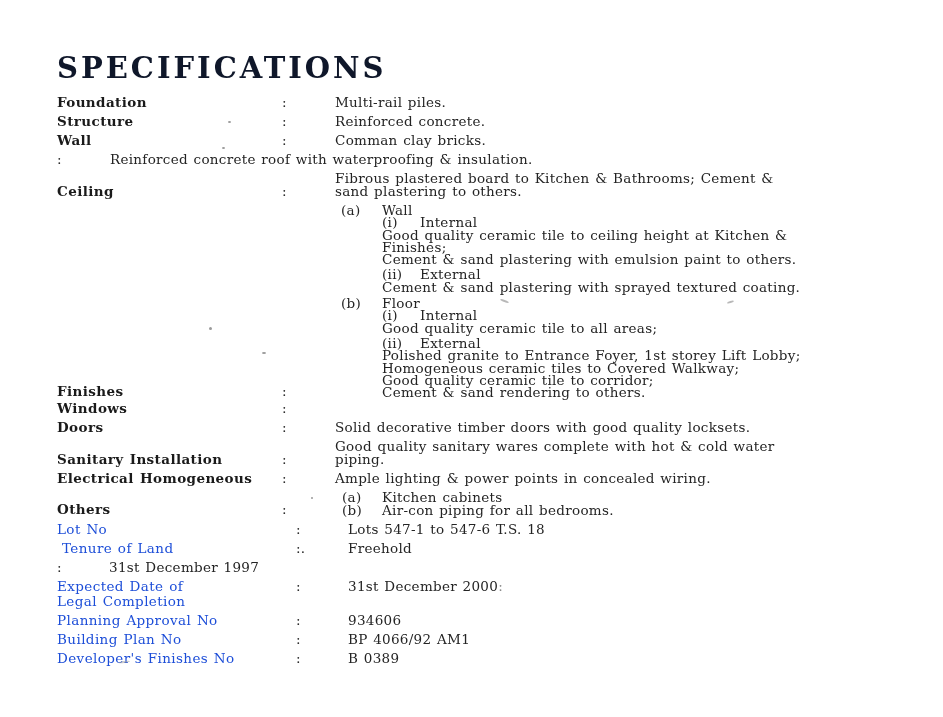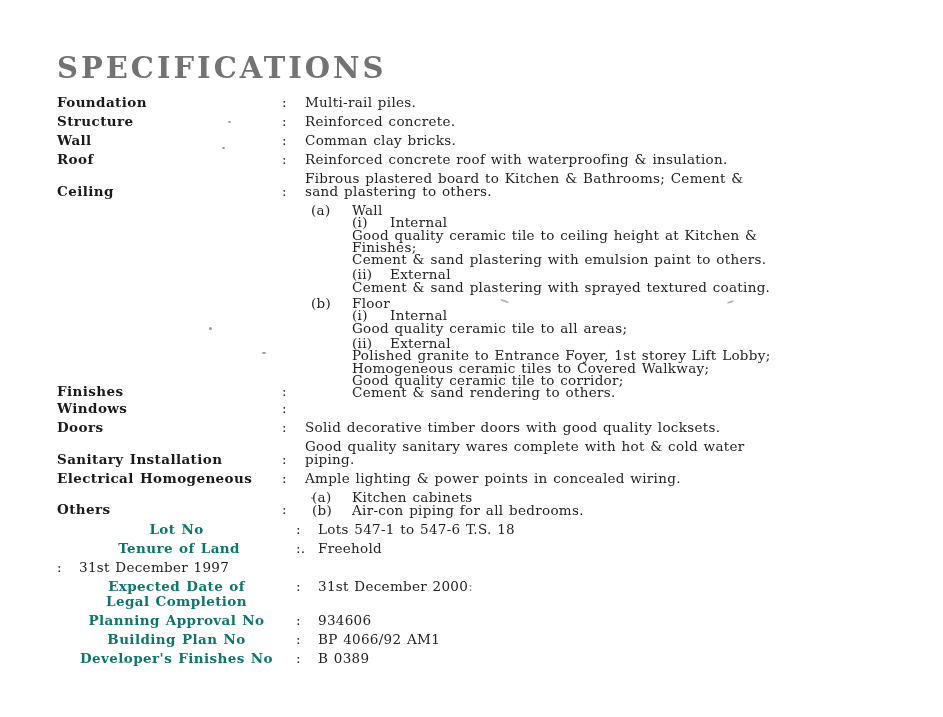--- a/index.html
+++ b/index.html
@@ -5,46 +5,46 @@
   html,body { margin:0; padding:0; background:#ffffff; }
   .page {
     position:relative; width:943px; height:717px; background:#ffffff;
     color:#1e1e1e; font-family:"DejaVu Serif", "Liberation Serif", serif;
     overflow:hidden;
   }
   .content { position:absolute; left:57px; top:55px; width:866px; }
 
   .title {
     font-size:29px; font-weight:bold; letter-spacing:3px;
-    line-height:27px; margin:0 0 14px 0; color:#737373;
+    line-height:27px; margin:0 0 14px 0; color:#0f172a;
   }
 
   
   .spec-row { display:flex; align-items:flex-end; font-size:13.5px; line-height:13px; margin-bottom:6px; letter-spacing:0.3px; word-spacing:1px; }
   .lab  { width:225px; min-width:225px; font-weight:bold; color:#1a1a1a; letter-spacing:0.4px; }
   .col  { width:23px;  min-width:23px; }
-  .val  { color:#242424; }
+  .val  { color:#242424;margin-left:30px; }
   .ln   { }
 
   
   .fin-val { line-height:12.3px; }
   .fin-section { display:flex; align-items:flex-start; }
   .fin-section + .fin-section { margin-top:4px; }
   .fm { width:47px; min-width:47px; padding-left:6px; box-sizing:border-box; }
   .fin-part + .fin-part { margin-top:3px; }
   .inum { display:inline-block; width:38px; }
   .fin-row { margin-bottom:4px; }
 
   
   .oth-item { display:flex; line-height:12.5px; }
   .om { width:47px; min-width:47px; padding-left:7px; box-sizing:border-box; }
 
   
   .spec-row-b { display:flex; align-items:flex-start; font-size:13.5px; line-height:14px; margin-bottom:5px; letter-spacing:0.3px; word-spacing:1px; }
-  .lab-b { width:239px; min-width:239px; font-weight:bold; color:#0f766e; letter-spacing:0.4px;text-align:center; }
+  .lab-b { width:239px; min-width:239px; font-weight:normal; color:#1d4ed8; letter-spacing:0.4px; }
   .col-b { width:22px; min-width:22px; }
   .lab-b .lab-ln { line-height:15px; }
   .indent-1 { padding-left:5px; box-sizing:border-box; }
   .exp-row { margin-bottom:4px; }
   .exp-row .lab-b { line-height:15px; }
   .faint { color:#8a8a8a; }
 
   
   .spk { position:absolute; background:#9a9a9a; border-radius:50%; }
 </style>
@@ -74,21 +74,20 @@
 
     <div class="spec-row">
       <div class="lab">Wall</div>
       <div class="col">:</div>
       <div class="val">
         <div class="ln">Comman clay bricks.</div>
       </div>
     </div>
 
     <div class="spec-row">
-      <div class="lab">Roof</div>
       <div class="col">:</div>
       <div class="val">
         <div class="ln">Reinforced concrete roof with waterproofing &amp; insulation.</div>
       </div>
     </div>
 
     <div class="spec-row">
       <div class="lab">Ceiling</div>
       <div class="col">:</div>
       <div class="val">

